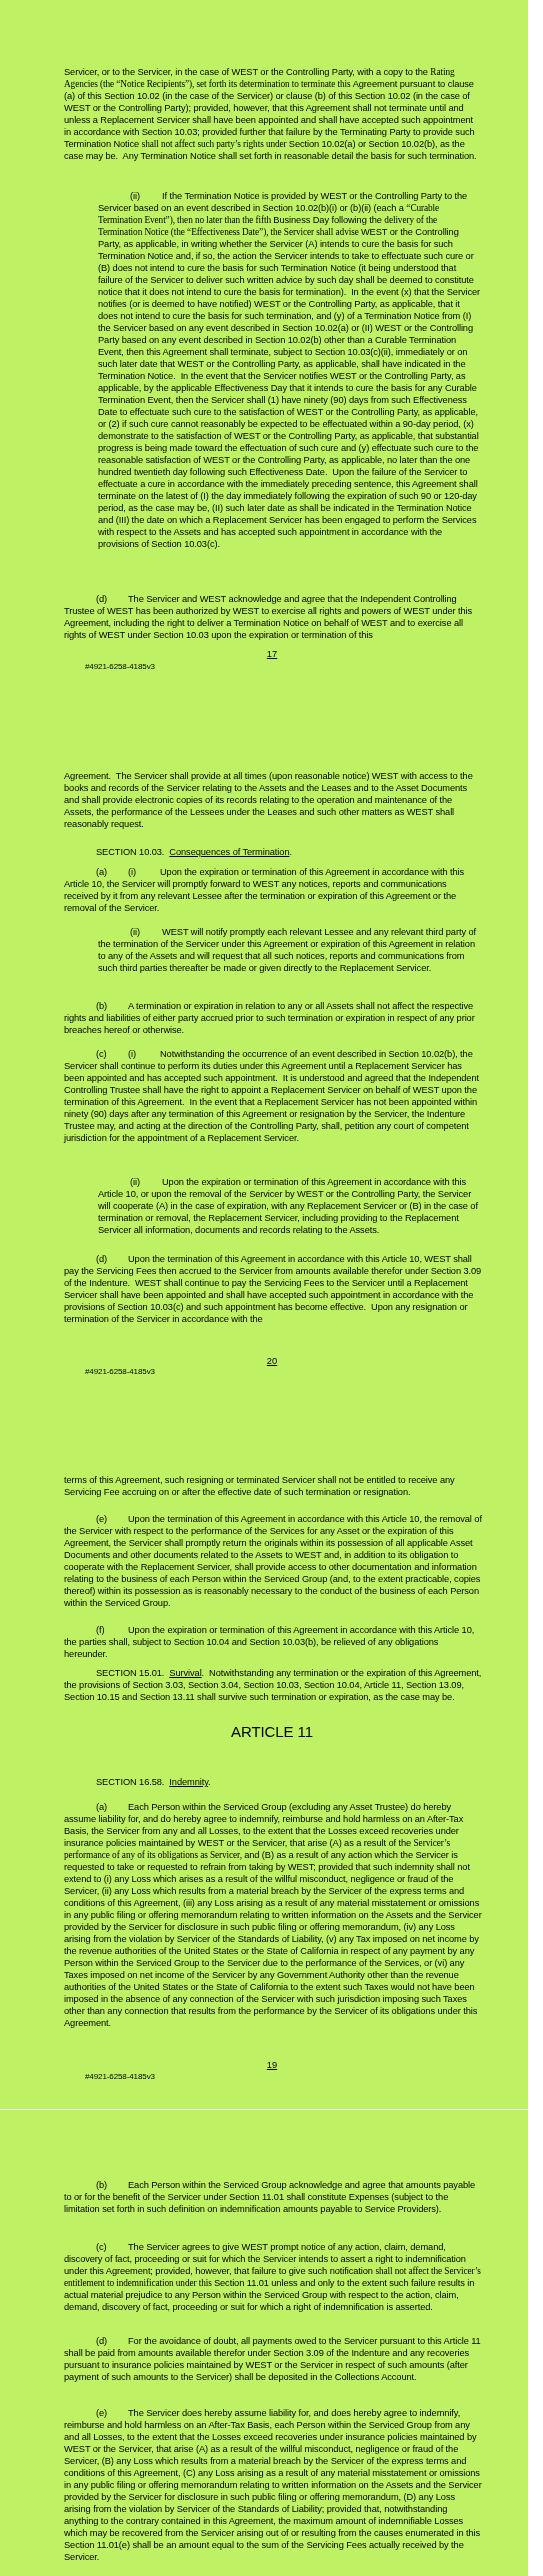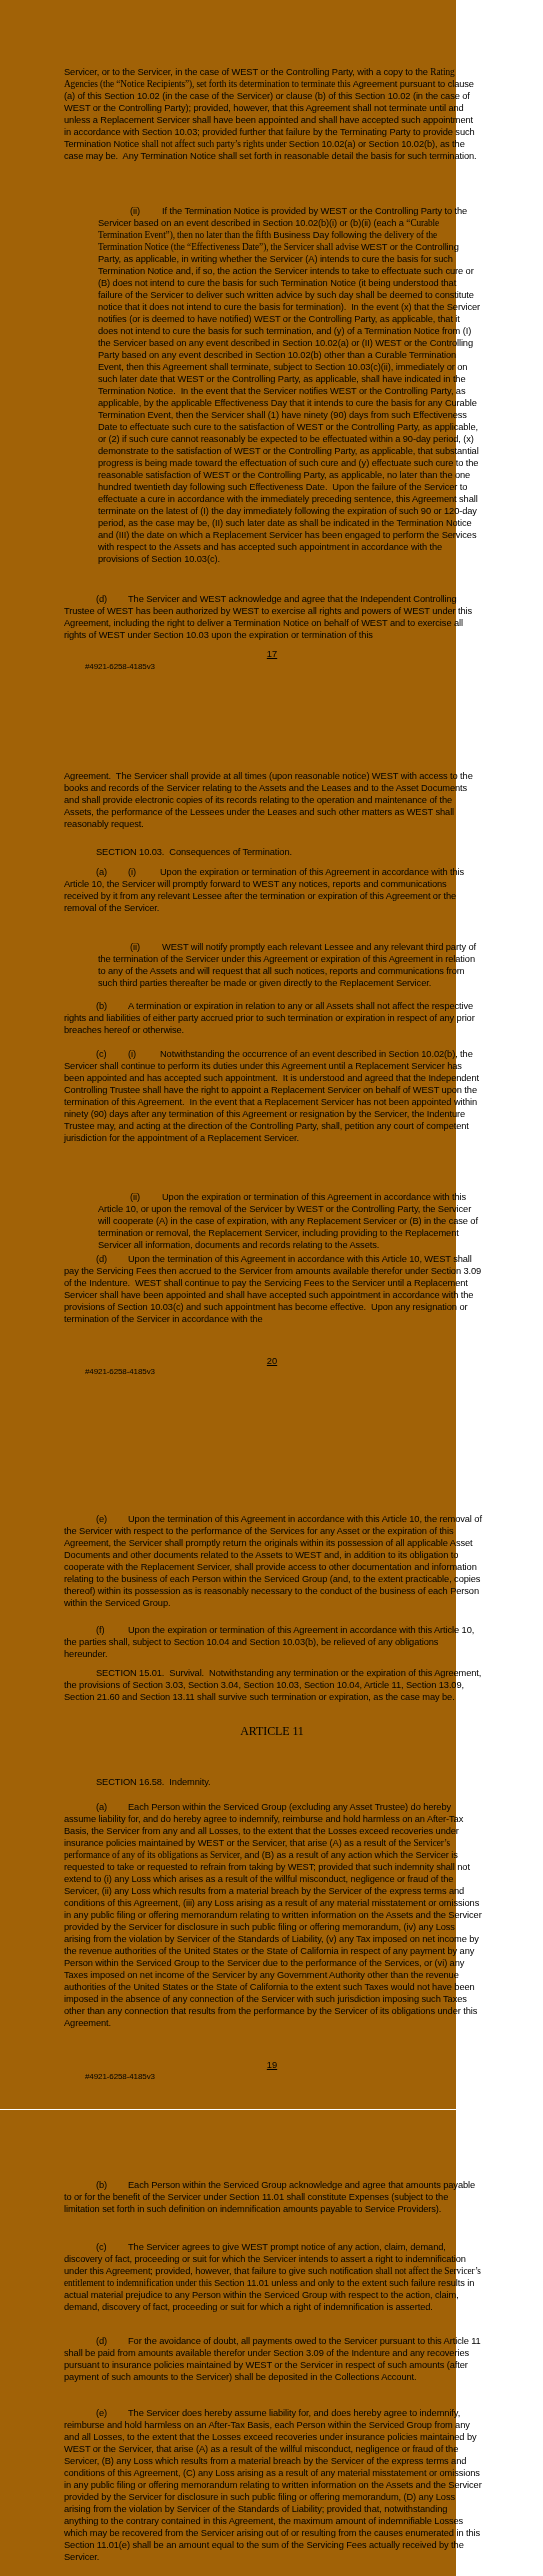--- a/index.html
+++ b/index.html
@@ -5,43 +5,43 @@
   html,body{margin:0;padding:0;background:#ffffff;}
   .doc{
     position:relative;
     width:544px;
     height:2813px;
     background:#ffffff;
     color:#000000;
     font-family:"Liberation Sans",sans-serif;
     overflow:hidden;
   }
-  .page{position:absolute;left:0;width:456px;height:703px;background:#a16207;}
+  .page{position:absolute;left:0;width:528px;height:703px;background:#bef264;}
   .par{
     position:absolute;
     left:64px;
     width:418px;
     font-size:9.3px;
     line-height:12px;
     letter-spacing:-0.1px;
     white-space:pre-wrap;
     text-align:left;
   }
   .indent{text-indent:32px;}
-  .sub{left:98px;width:384px;text-indent:32px;margin-top:15px;}
+  .sub{left:98px;width:384px;text-indent:32px;}
   .tab{display:inline-block;width:32px;text-indent:0;}
-  .u{}
+  .u{text-decoration:underline;}
   .serif{font-family:"Liberation Serif",serif;}
   .pagenum{
     position:absolute;left:0;width:544px;text-align:center;
     font-size:9.3px;line-height:11.3px;text-decoration:underline;
   }
   .centerline{
     position:absolute;left:0;width:544px;text-align:center;
-    font-size:12px;line-height:11.3px;letter-spacing:-0.1px;font-family:Liberation Serif, serif;
+    font-size:15px;line-height:11.3px;letter-spacing:-0.1px;
   }
   .footerid{
     position:absolute;left:64px;width:206px;
     font-size:8px;line-height:9.8px;letter-spacing:-0.1px;margin-left:21px;
   }
 </style>
 </head>
 <body>
 
 <div class="doc">
@@ -61,23 +61,24 @@
     <div class="par sub" style="top:223px"><span class="tab">(ii)</span><span>WEST will notify promptly each relevant Lessee and any relevant third party of the termination of the Servicer under this Agreement or expiration of this Agreement in relation to any of the Assets and will request that all such notices, reports and communications from such third parties thereafter be made or given directly to the Replacement Servicer.</span></div>
     <div class="par indent" style="top:297px"><span class="tab">(b)</span><span>A termination or expiration in relation to any or all Assets shall not affect the respective rights and liabilities of either party accrued prior to such termination or expiration in respect of any prior breaches hereof or otherwise.</span></div>
     <div class="par indent" style="top:345px"><span class="tab">(c)</span><span class="tab">(i)</span><span>Notwithstanding the occurrence of an event described in Section 10.02(b), the Servicer shall continue to perform its duties under this Agreement until a Replacement Servicer has been appointed and has accepted such appointment.  It is understood and agreed that the Independent Controlling Trustee shall have the right to appoint a Replacement Servicer on behalf of WEST upon the termination of this Agreement.  In the event that a Replacement Servicer has not been appointed within ninety (90) days after any termination of this Agreement or resignation by the Servicer, the Indenture Trustee may, and acting at the direction of the Controlling Party, shall, petition any court of competent jurisdiction for the appointment of a Replacement Servicer.</span></div>
     <div class="par sub" style="top:473px"><span class="tab">(ii)</span><span>Upon the expiration or termination of this Agreement in accordance with this Article 10, or upon the removal of the Servicer by WEST or the Controlling Party, the Servicer will cooperate (A) in the case of expiration, with any Replacement Servicer or (B) in the case of termination or removal, the Replacement Servicer, including providing to the Replacement Servicer all information, documents and records relating to the Assets.</span></div>
     <div class="par indent" style="top:550px"><span class="tab">(d)</span><span>Upon the termination of this Agreement in accordance with this Article 10, WEST shall pay the Servicing Fees then accrued to the Servicer from amounts available therefor under Section 3.09 of the Indenture.  WEST shall continue to pay the Servicing Fees to the Servicer until a Replacement Servicer shall have been appointed and shall have accepted such appointment in accordance with the provisions of Section 10.03(c) and such appointment has become effective.  Upon any resignation or termination of the Servicer in accordance with the</span></div>
     <div class="pagenum" style="top:653px">20</div>
     <div class="footerid" style="top:664px">#4921-6258-4185v3</div>
   </section>
 
   <section class="page" style="top:1406px">
+    <div class="par" style="top:68px"><span>terms of this Agreement, such resigning or terminated Servicer shall not be entitled to receive any Servicing Fee accruing on or after the effective date of such termination or resignation.</span></div>
     <div class="par indent" style="top:107px"><span class="tab">(e)</span><span>Upon the termination of this Agreement in accordance with this Article 10, the removal of the Servicer with respect to the performance of the Services for any Asset or the expiration of this Agreement, the Servicer shall promptly return the originals within its possession of all applicable Asset Documents and other documents related to the Assets to WEST and, in addition to its obligation to cooperate with the Replacement Servicer, shall provide access to other documentation and information relating to the business of each Person within the Serviced Group (and, to the extent practicable, copies thereof) within its possession as is reasonably necessary to the conduct of the business of each Person within the Serviced Group.</span></div>
     <div class="par indent" style="top:218px"><span class="tab">(f)</span><span>Upon the expiration or termination of this Agreement in accordance with this Article 10, the parties shall, subject to Section 10.04 and Section 10.03(b), be relieved of any obligations hereunder.</span></div>
-    <div class="par indent" style="top:261px"><span>SECTION 15.01.  </span><span class="u">Survival</span><span>.  Notwithstanding any termination or the expiration of this Agreement, the provisions of Section 3.03, Section 3.04, Section 10.03, Section 10.04, Article 11, Section 13.09, Section 21.60 and Section 13.11 shall survive such termination or expiration, as the case may be.</span></div>
+    <div class="par indent" style="top:261px"><span>SECTION 15.01.  </span><span class="u">Survival</span><span>.  Notwithstanding any termination or the expiration of this Agreement, the provisions of Section 3.03, Section 3.04, Section 10.03, Section 10.04, Article 11, Section 13.09, Section 10.15 and Section 13.11 shall survive such termination or expiration, as the case may be.</span></div>
     <div class="centerline" style="top:320px"><span>ARTICLE 11</span></div>
     <div class="par indent" style="top:370px"><span>SECTION 16.58.  </span><span class="u">Indemnity</span><span>.</span></div>
     <div class="par indent" style="top:395px"><span class="tab">(a)</span><span>Each Person within the Serviced Group (excluding any Asset Trustee) do hereby assume liability for, and do hereby agree to indemnify, reimburse and hold harmless on an After-Tax Basis, the Servicer from any and all Losses, to the extent that the Losses exceed recoveries under insurance policies maintained by WEST or the Servicer, that arise (A) as a result of the </span><span class="serif">Servicer’s performance of any of its obligations as Servicer, </span><span>and (B) as a result of any action which the Servicer is requested to take or requested to refrain from taking by WEST; provided that such indemnity shall not extend to (i) any Loss which arises as a result of the willful misconduct, negligence or fraud of the Servicer, (ii) any Loss which results from a material breach by the Servicer of the express terms and conditions of this Agreement, (iii) any Loss arising as a result of any material misstatement or omissions in any public filing or offering memorandum relating to written information on the Assets and the Servicer provided by the Servicer for disclosure in such public filing or offering memorandum, (iv) any Loss arising from the violation by Servicer of the Standards of Liability, (v) any Tax imposed on net income by the revenue authorities of the United States or the State of California in respect of any payment by any Person within the Serviced Group to the Servicer due to the performance of the Services, or (vi) any Taxes imposed on net income of the Servicer by any Government Authority other than the revenue authorities of the United States or the State of California to the extent such Taxes would not have been imposed in the absence of any connection of the Servicer with such jurisdiction imposing such Taxes other than any connection that results from the performance by the Servicer of its obligations under this Agreement.</span></div>
     <div class="pagenum" style="top:654px">19</div>
     <div class="footerid" style="top:666px">#4921-6258-4185v3</div>
   </section>
 
   <section class="page" style="top:2110px">
     <div class="par indent" style="top:69px"><span class="tab">(b)</span><span>Each Person within the Serviced Group acknowledge and agree that amounts payable to or for the benefit of the Servicer under Section 11.01 shall constitute Expenses (subject to the limitation set forth in such definition on indemnification amounts payable to Service Providers).</span></div>
     <div class="par indent" style="top:131px"><span class="tab">(c)</span><span>The Servicer agrees to give WEST prompt notice of any action, claim, demand, discovery of fact, proceeding or suit for which the Servicer intends to assert a right to indemnification under this Agreement; provided, however, that failure to give such notification </span><span class="serif">shall not affect the Servicer’s entitlement to indemnification under this </span><span>Section 11.01 unless and only to the extent such failure results in actual material prejudice to any Person within the Serviced Group with respect to the action, claim, demand, discovery of fact, proceeding or suit for which a right of indemnification is asserted.</span></div>

